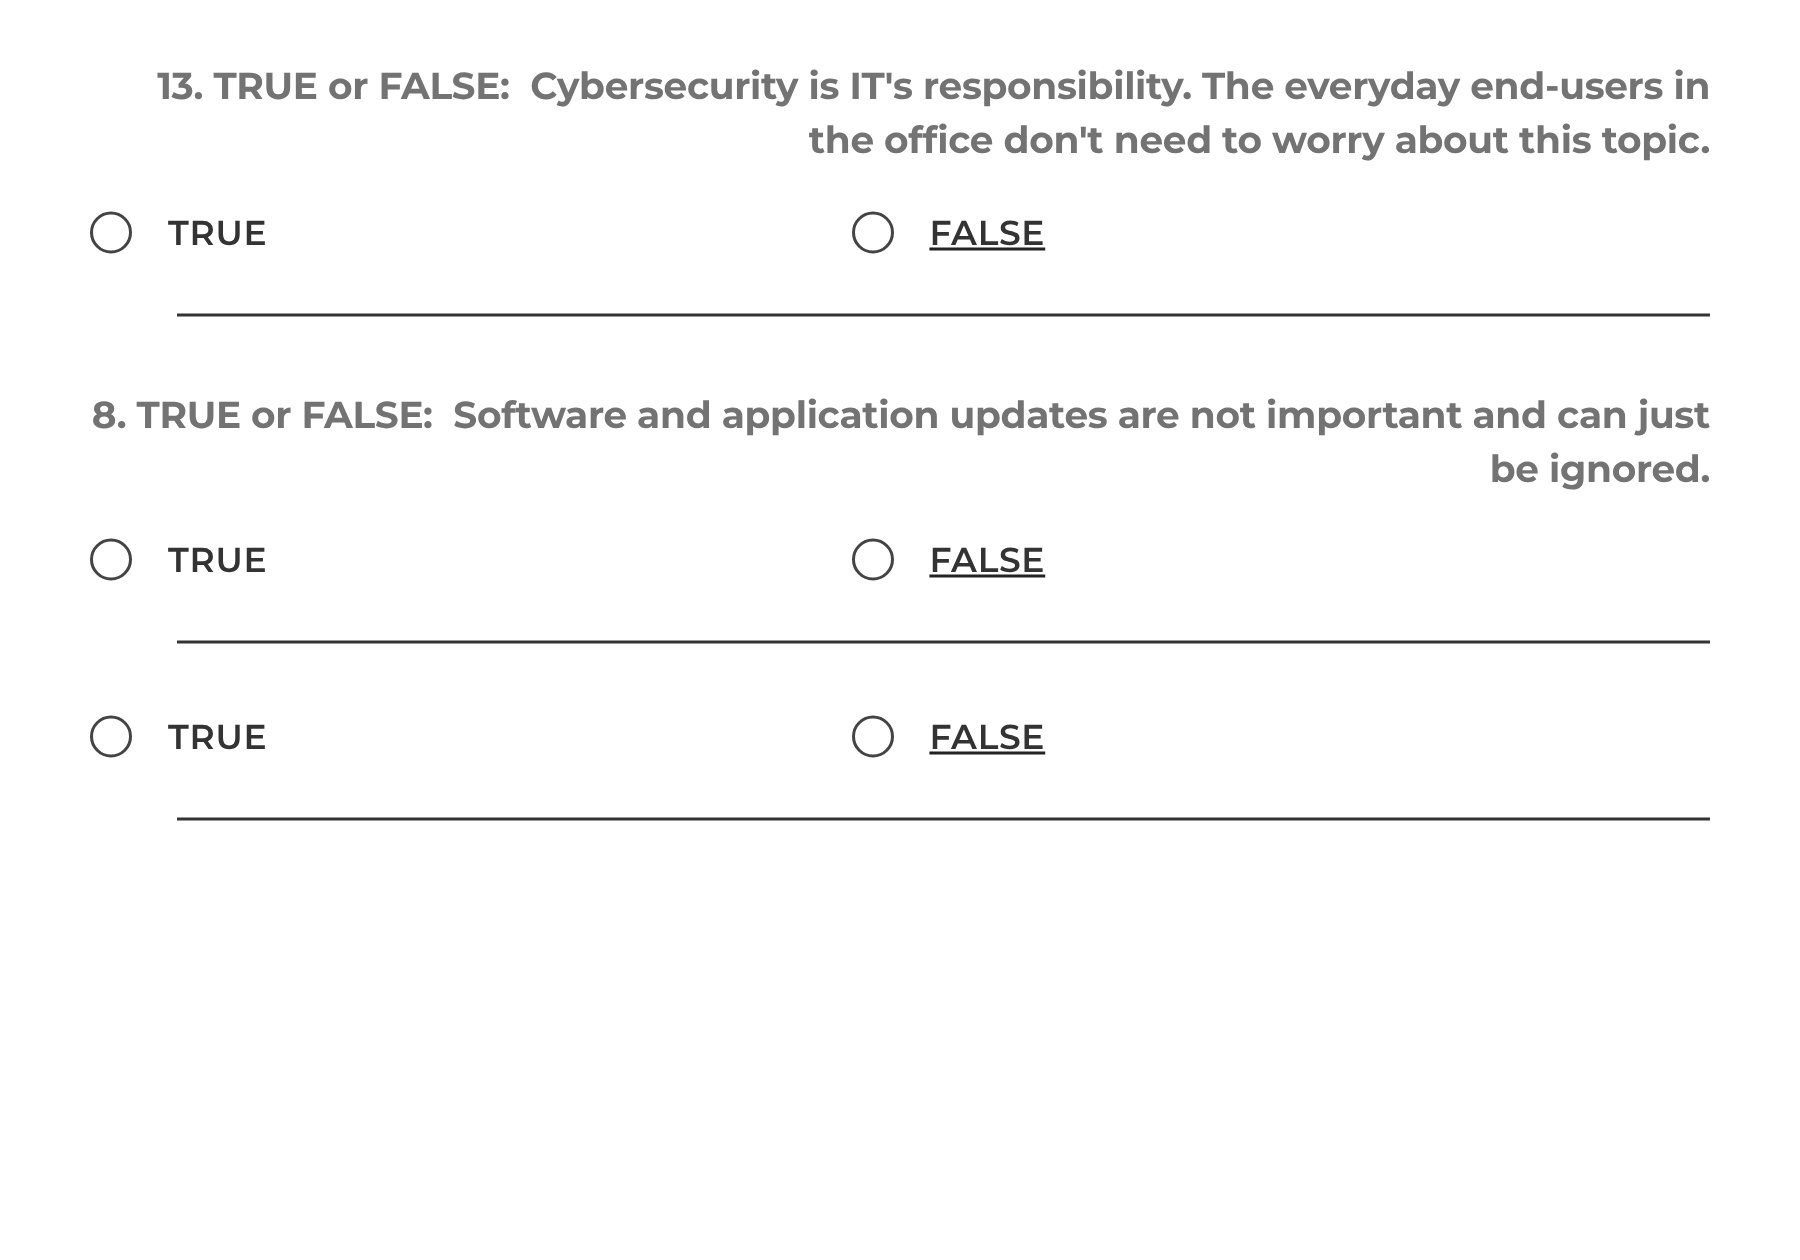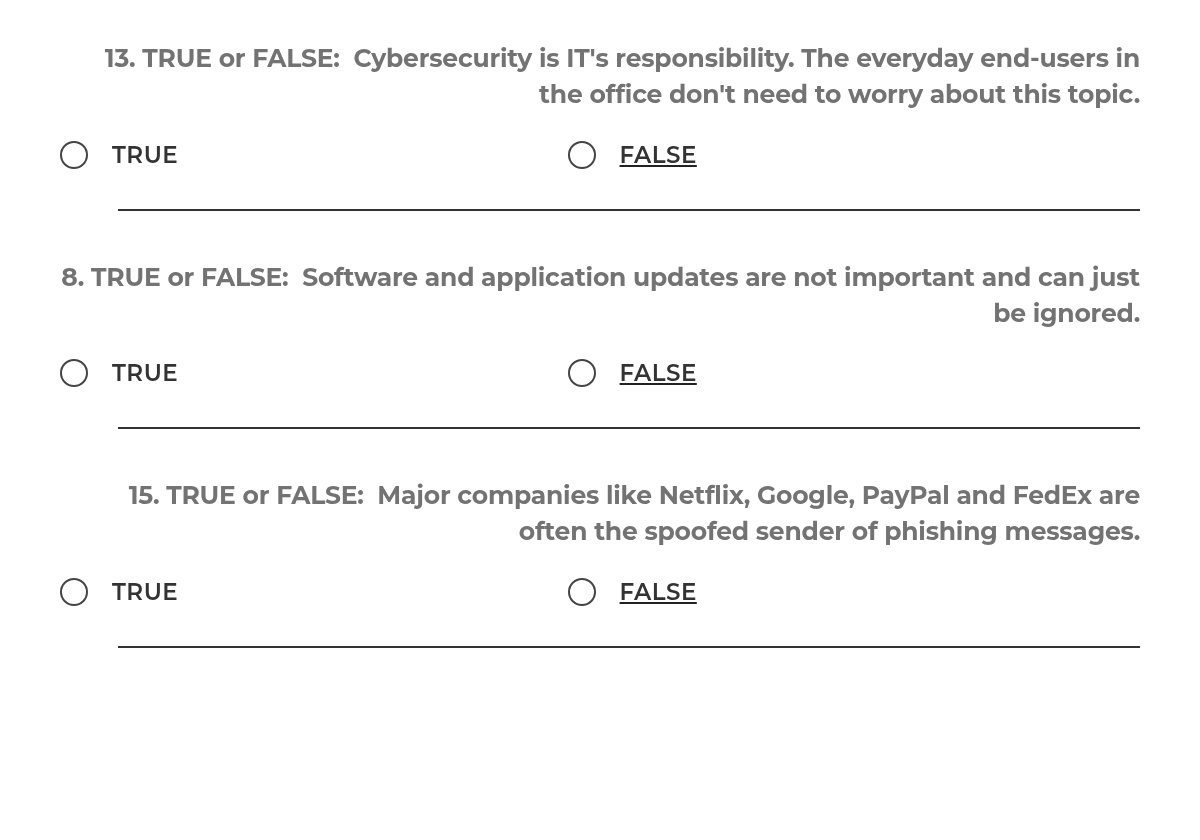--- a/index.html
+++ b/index.html
@@ -108,25 +108,20 @@
     <div class="option option-right">
       <span class="radio-circle"></span>
       <span class="option-label">FALSE</span>
     </div>
   </div>
 </div>
 
 <hr class="divider">
 
 <div class="question-block">
-  <div class="question-text">
-    <span>15.</span>
-    <span>TRUE or FALSE:</span>&nbsp;
-    <span>Major companies like Netflix, Google, PayPal and FedEx are often the spoofed sender of phishing messages.</span>
-  </div>
   <div class="options-row">
     <div class="option option-left">
       <span class="radio-circle"></span>
       <span class="option-label">TRUE</span>
     </div>
     <div class="option option-right">
       <span class="radio-circle"></span>
       <span class="option-label">FALSE</span>
     </div>
   </div>

